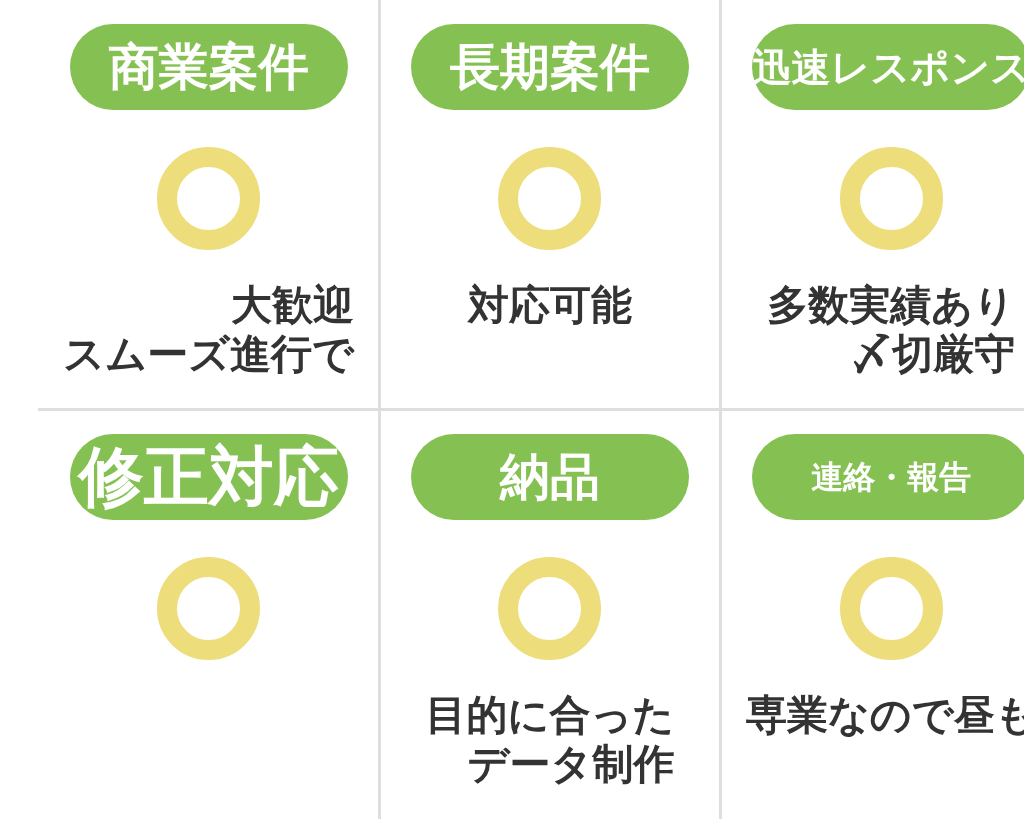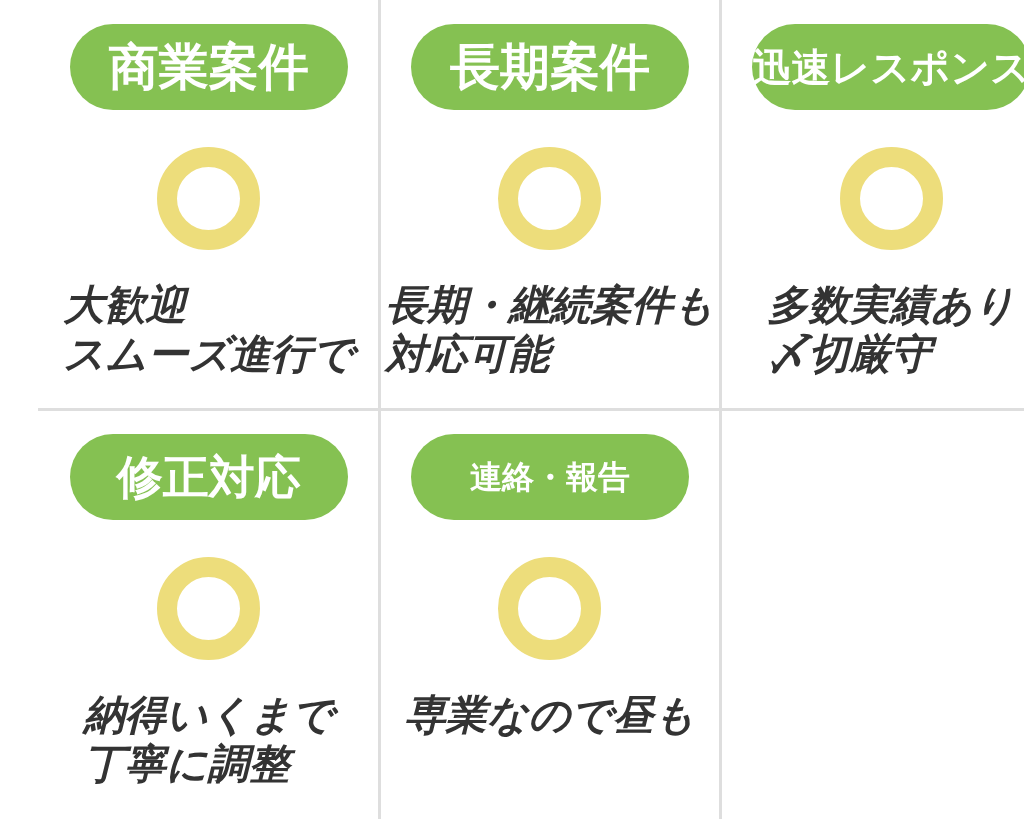--- a/index.html
+++ b/index.html
@@ -51,27 +51,26 @@
     width: 103px;
     height: 103px;
     box-sizing: border-box;
     border: 20px solid var(--ring-yellow, #EDDD7B);
     border-radius: 50%;
     background: transparent;
     flex: 0 0 auto;
   }
   .desc {
     margin-top: 31px;
-    text-align: left;
+    text-align: right;
     color: var(--text-dark, #333333);
     font-weight: bold;
     font-size: 41px;
     line-height: 1.2;
     white-space: nowrap;
-    font-style: italic;
   }
   .desc .line { display: block; }
   .divider { position: absolute; background: var(--divider-gray, #DEDEDE); }
   .divider.v { top: 0; width: 3px; height: 819px; }
   .divider.v1 { left: 340px; }
   .divider.v2 { left: 681px; }
   .divider.h { left: 0; width: 1024px; height: 3px; top: 408px; }
 </style>
 </head>
 <body>
@@ -89,47 +88,52 @@
         <span class="line">スムーズ進行で</span>
       </div>
     </div>
 
     <div class="card">
       <div class="badge">
         <span class="badge-label" style="font-size: 50px; text-align: center;">長期案件</span>
       </div>
       <div class="ring"></div>
       <div class="desc">
-        <span class="line">長期・継続案件も</span>
         <span class="line">対応可能</span>
       </div>
     </div>
 
     <div class="card">
       <div class="badge">
         <span class="badge-label" style="font-size: 39px;">迅速レスポンス</span>
       </div>
       <div class="ring"></div>
       <div class="desc">
         <span class="line">多数実績あり</span>
         <span class="line">〆切厳守</span>
       </div>
     </div>
 
     <div class="card">
       <div class="badge">
-        <span class="badge-label" style="font-size: 46px;">修正対応</span>
+        <span class="badge-label" style="font-size: 65px;">修正対応</span>
+      </div>
+      <div class="ring"></div>
+    </div>
+
+    <div class="card">
+      <div class="badge">
+        <span class="badge-label" style="font-size: 50px;">納品</span>
       </div>
       <div class="ring"></div>
       <div class="desc">
-        <span class="line">納得いくまで</span>
-        <span class="line">丁寧に調整</span>
+        <span class="line">目的に合った</span>
+        <span class="line">データ制作</span>
       </div>
     </div>
-
 
     <div class="card">
       <div class="badge">
         <span class="badge-label" style="font-size: 32px;">連絡・報告</span>
       </div>
       <div class="ring"></div>
       <div class="desc">
         <span class="line">専業なので昼も</span>
       </div>
     </div>

